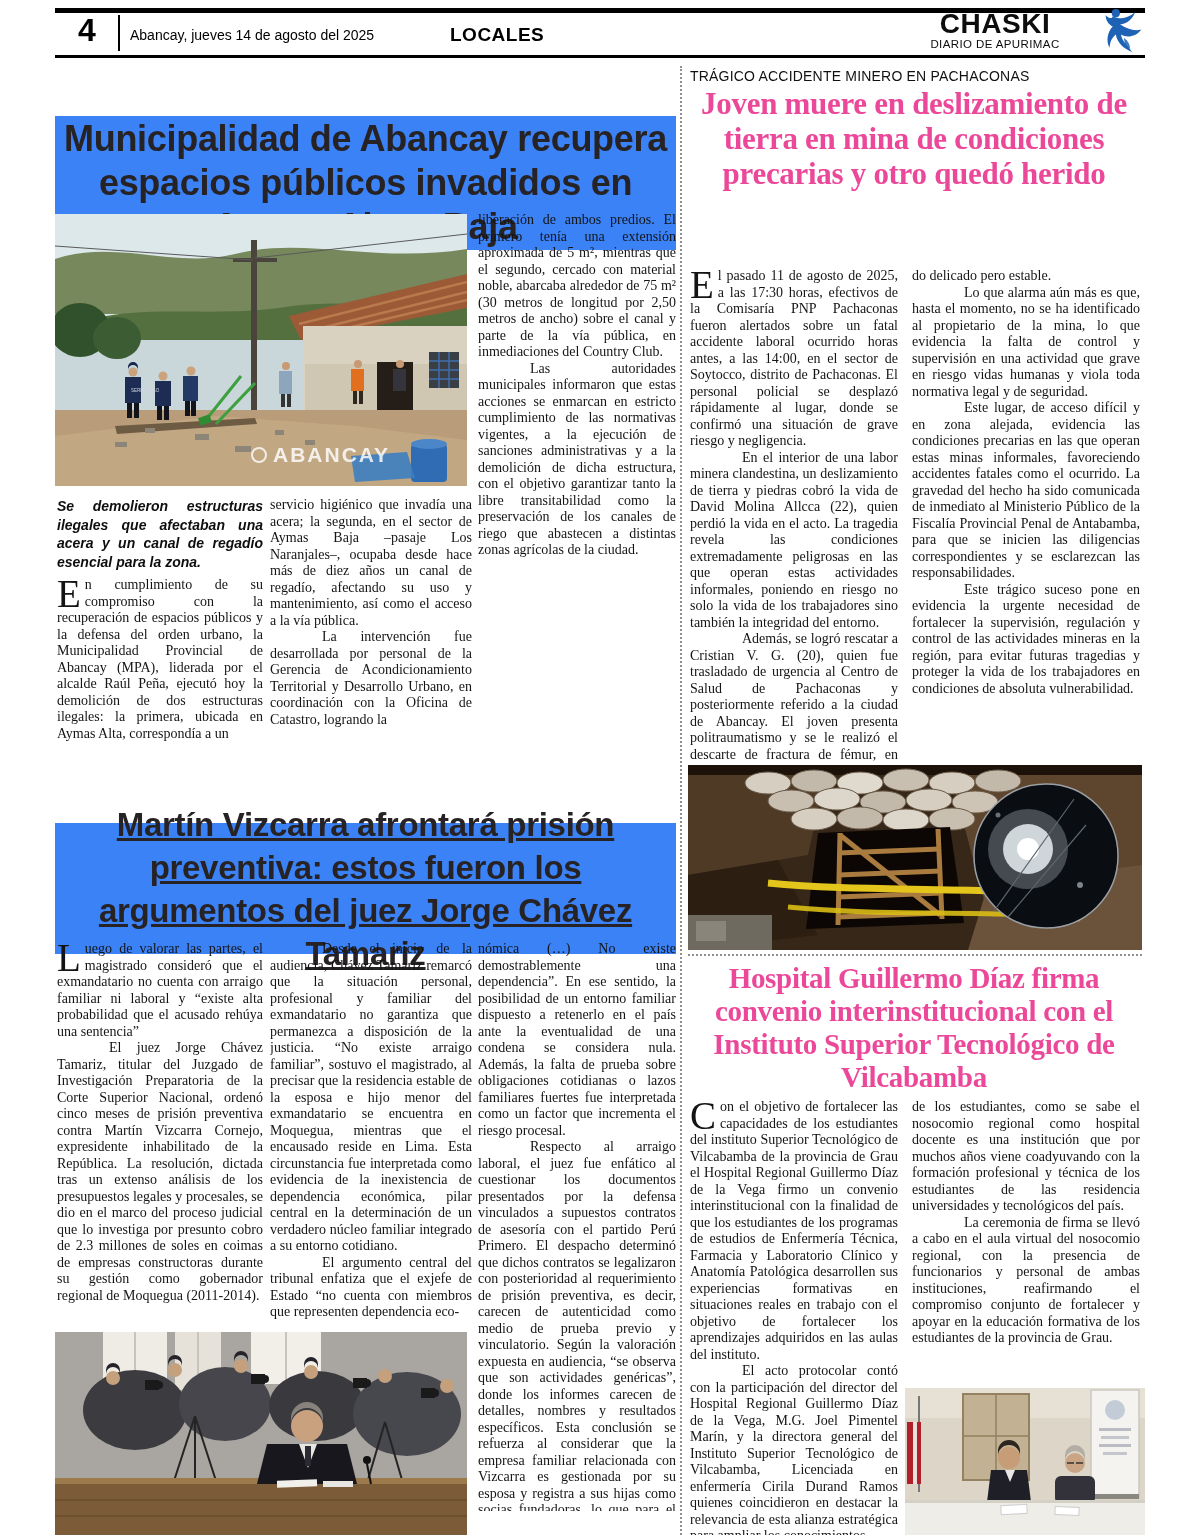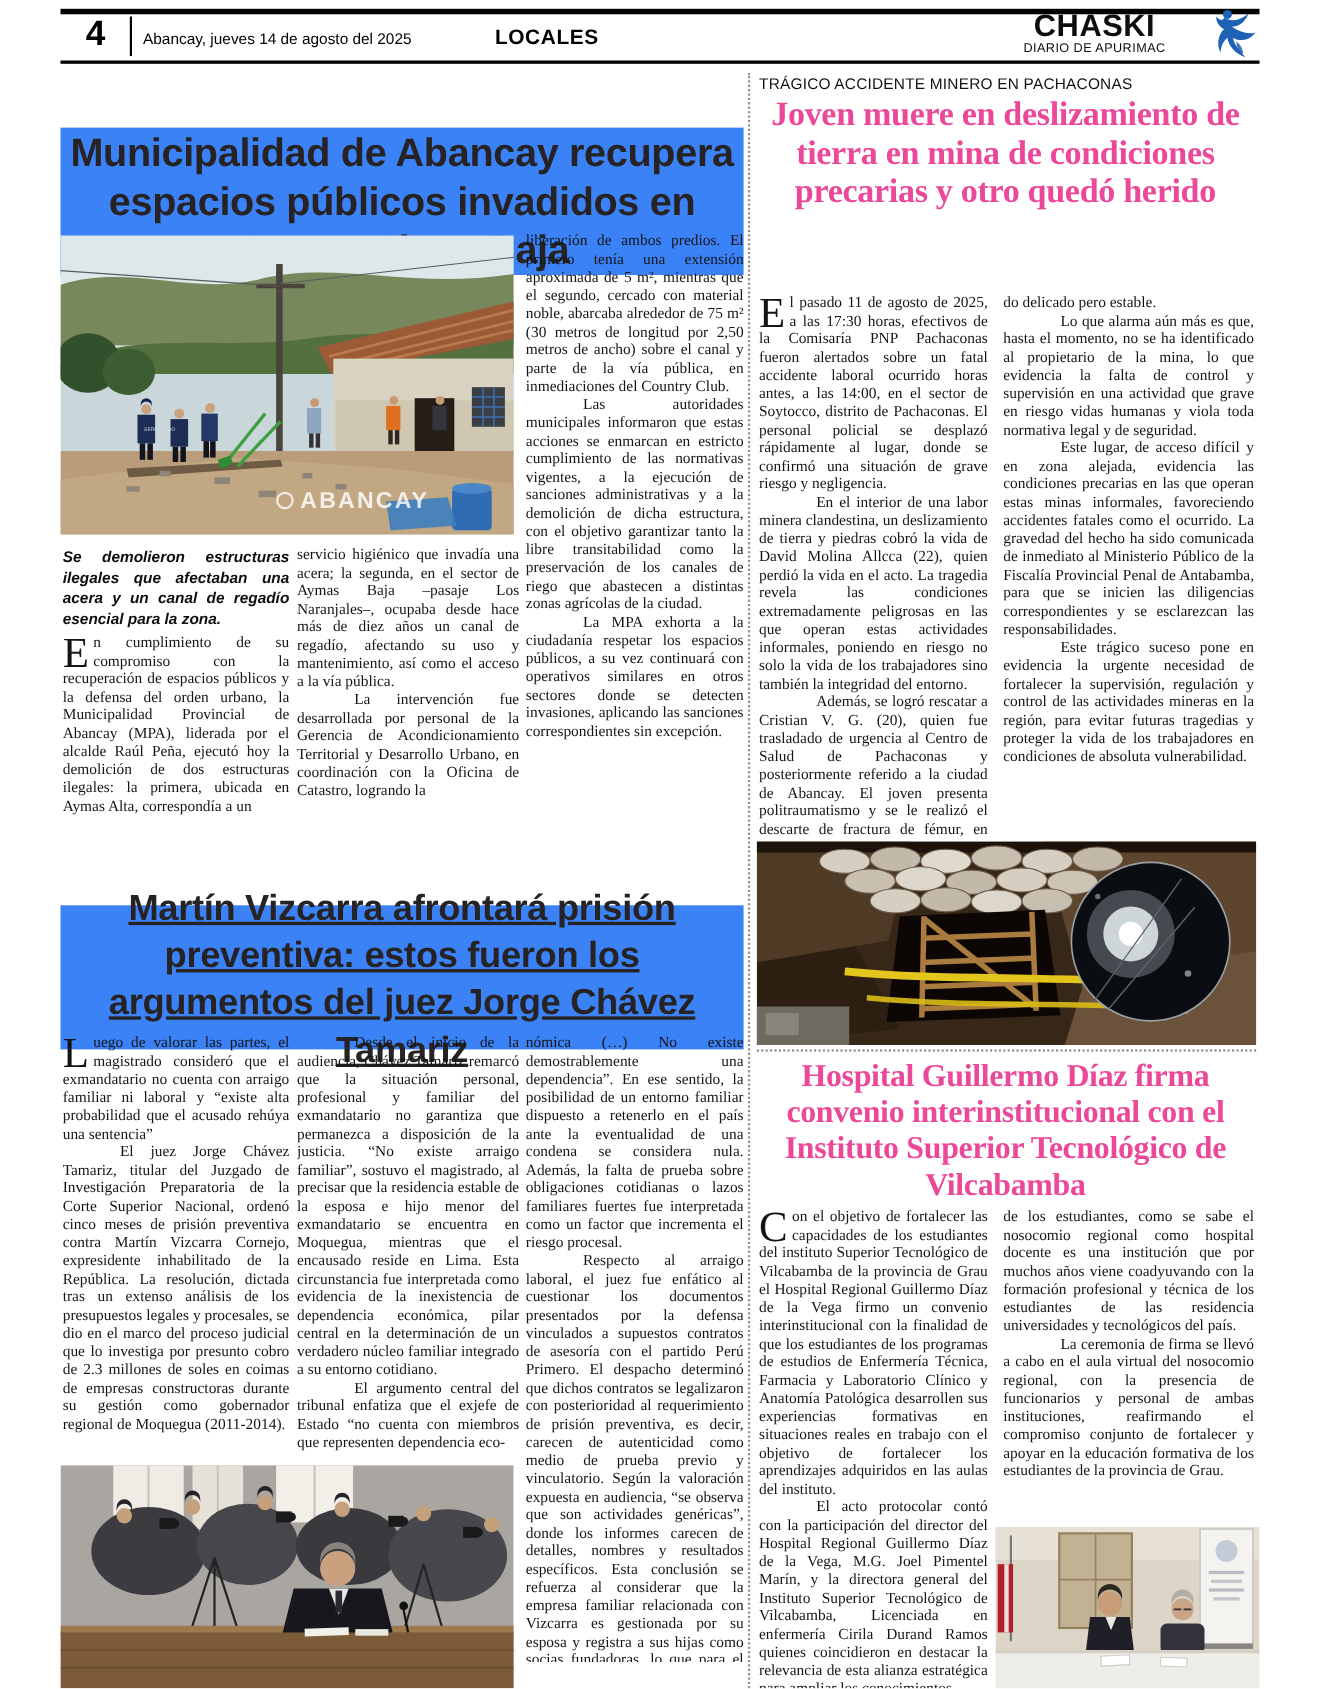--- a/index.html
+++ b/index.html
@@ -155,21 +155,20 @@
     <div class="col" id="a1c1">
       <p class="flow"><span class="dropcap">E</span><span>n cumplimiento de su compromiso con la recuperación de espacios públicos y la defensa del orden urbano, la Municipalidad Provincial de Abancay (MPA), liderada por el alcalde Raúl Peña, ejecutó hoy la demolición de dos estructuras ilegales: la primera, ubicada en Aymas Alta, correspondía a un</span></p>
     </div>
     <div class="col" id="a1c2">
       <p class="flow">servicio higiénico que invadía una acera; la segunda, en el sector de Aymas Baja –pasaje Los Naranjales–, ocupaba desde hace más de diez años un canal de regadío, afectando su uso y mantenimiento, así como el acceso a la vía pública.</p>
       <p>La intervención fue desarrollada por personal de la Gerencia de Acondicionamiento Territorial y Desarrollo Urbano, en coordinación con la Oficina de Catastro, logrando la</p>
     </div>
     <div class="col" id="a1c3">
       <p class="flow">liberación de ambos predios. El primero tenía una extensión aproximada de 5 m², mientras que el segundo, cercado con material noble, abarcaba alrededor de 75 m² (30 metros de longitud por 2,50 metros de ancho) sobre el canal y parte de la vía pública, en inmediaciones del Country Club.</p>
       <p>Las autoridades municipales informaron que estas acciones se enmarcan en estricto cumplimiento de las normativas vigentes, a la ejecución de sanciones administrativas y a la demolición de dicha estructura, con el objetivo garantizar tanto la libre transitabilidad como la preservación de los canales de riego que abastecen a distintas zonas agrícolas de la ciudad.</p>
-      <p>La MPA exhorta a la ciudadanía respetar los espacios públicos, a su vez continuará con operativos similares en otros sectores donde se detecten invasiones, aplicando las sanciones correspondientes sin excepción.</p>
     </div>
   </section>
 
   <section>
     <div class="abs" id="kicker">TRÁGICO ACCIDENTE MINERO EN PACHACONAS</div>
     <div class="hplain" id="t2">Joven muere en deslizamiento de tierra en mina de condiciones precarias y otro quedó herido</div>
 
     <div class="col" id="a2c1">
       <p class="flow"><span class="dropcap">E</span><span>l pasado 11 de agosto de 2025, a las 17:30 horas, efectivos de la Comisaría PNP Pachaconas fueron alertados sobre un fatal accidente laboral ocurrido horas antes, a las 14:00, en el sector de Soytocco, distrito de Pachaconas. El personal policial se desplazó rápidamente al lugar, donde se confirmó una situación de grave riesgo y negligencia.</span></p>
       <p>En el interior de una labor minera clandestina, un deslizamiento de tierra y piedras cobró la vida de David Molina Allcca (22), quien perdió la vida en el acto. La tragedia revela las condiciones extremadamente peligrosas en las que operan estas actividades informales, poniendo en riesgo no solo la vida de los trabajadores sino también la integridad del entorno.</p>

